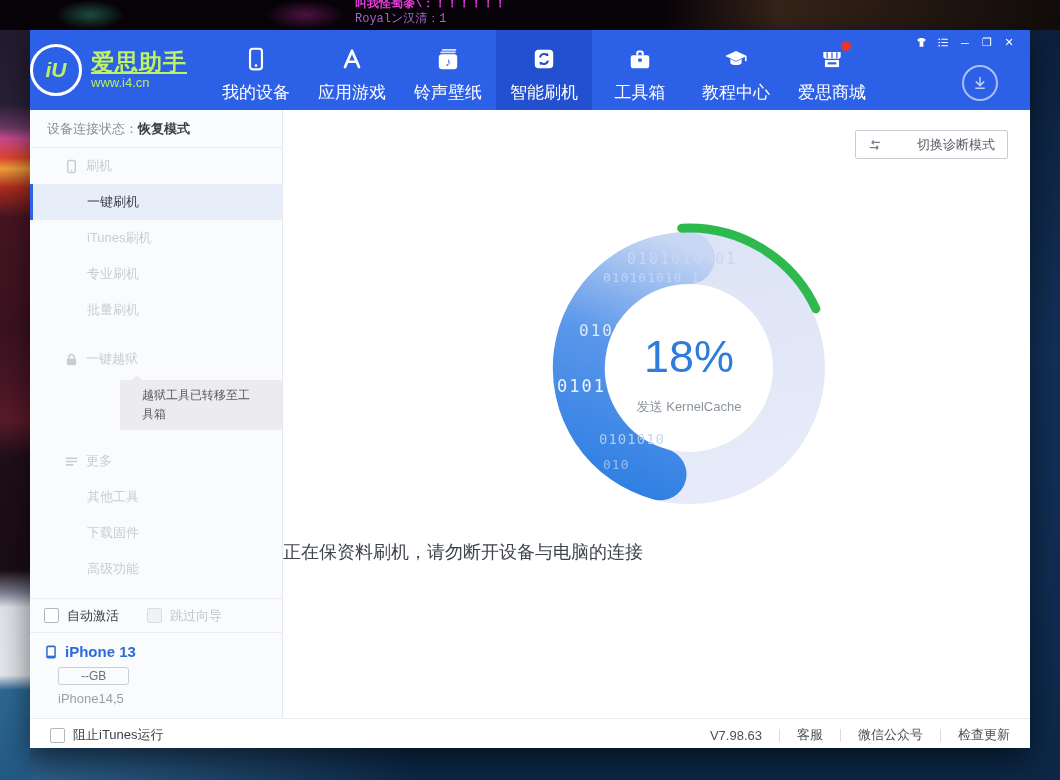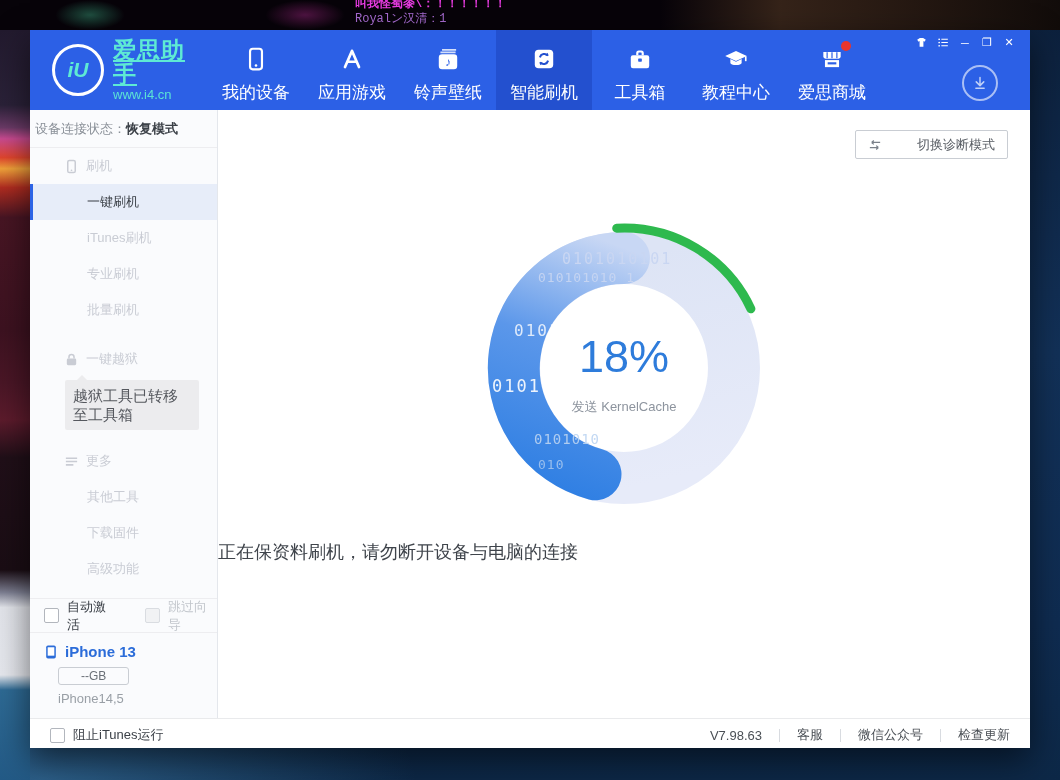--- a/index.html
+++ b/index.html
@@ -25,51 +25,51 @@
   .left-strip{position:absolute;left:0;top:30px;width:30px;height:750px;
     background:linear-gradient(180deg,
       #221a2e 0%,#2a2138 10%,#6a3a66 13%,#c84a90 14.5%,#e0452e 17%,#f0a23a 18.5%,
       #b02c20 21%,#471523 25%,#3d1220 40%,#4a1626 47%,#5c1b2c 52%,#200f18 57%,
       #1a0d14 72%,#7d7f92 75%,#e3e5eb 77%,#e6e8ee 86%,#2e6a94 88%,#235a86 100%);}
   
   .win{position:absolute;left:30px;top:30px;width:1000px;height:718px;background:#fff;
     box-shadow:0 12px 32px rgba(0,0,0,.55);}
   
   .nav{position:relative;height:80px;background:#2c60e6;display:flex;align-items:stretch;}
-  .logo{flex:0 0 178px;display:flex;align-items:center;padding-left:22px;box-sizing:border-box;color:#5eead4;}
+  .logo{flex:0 0 178px;display:flex;align-items:center;box-sizing:border-box;color:#bef264;}
   .logo-mark{width:46px;height:46px;border:3px solid #fff;border-radius:50%;display:flex;
     align-items:center;justify-content:center;font-weight:bold;font-style:italic;font-size:21px;flex:0 0 auto;}
   .logo-txt{margin-left:9px;line-height:1.05;}
   .logo-title{font-size:23px;font-weight:bold;letter-spacing:1px;text-decoration:underline;}
   .logo-sub{font-size:13px;margin-top:2px;opacity:.95;}
   .nav-items{display:flex;}
   .nav-item{width:96px;display:flex;flex-direction:column;align-items:center;justify-content:flex-start;
     padding-top:15px;box-sizing:border-box;color:#fff;cursor:pointer;position:relative;}
   .nav-item.active{background:#2350cf;}
   .nav-item .nicon{height:28px;display:flex;align-items:center;justify-content:center;}
   .nav-item .nlabel{font-size:17px;margin-top:8px;}
   .nav-badge{position:absolute;left:57px;top:11px;width:10px;height:10px;border-radius:50%;background:#e8352c;}
   .win-controls{position:absolute;top:4px;right:10px;display:flex;align-items:center;}
   .wc{width:22px;height:17px;display:flex;align-items:center;justify-content:center;color:#fff;
     font-size:11px;cursor:pointer;}
   .download-btn{position:absolute;right:32px;top:35px;width:36px;height:36px;border:2px solid rgba(255,255,255,.6);
     border-radius:50%;box-sizing:border-box;display:flex;align-items:center;justify-content:center;cursor:pointer;}
   
   .body{display:flex;height:608px;}
   .sidebar{flex:0 0 188px;background:#fafbfd;border-right:1px solid #e4e7ec;position:relative;box-sizing:border-box;}
-  .sb-status{height:37px;display:flex;align-items:center;padding-left:5px;border-bottom:1px solid #ededf0;font-size:13px;}
+  .sb-status{height:37px;display:flex;align-items:center;padding-left:17px;border-bottom:1px solid #ededf0;font-size:13px;}
   .sb-status .lab{color:#8a9098;}
   .sb-status .val{color:#3c4148;font-weight:bold;}
   .sb-row{height:36px;display:flex;align-items:center;font-size:13px;color:#c9ccd4;}
   .sb-row .sicon{width:16px;margin-left:33px;margin-right:7px;display:flex;align-items:center;justify-content:center;}
   .sb-sub{padding-left:57px;}
   .sb-sub.sel{background:#e7edf9;color:#3a3f46;position:relative;cursor:pointer;}
   .sb-sub.sel::before{content:"";position:absolute;left:0;top:0;width:3px;height:100%;background:#2d64e5;}
-  .sb-note{margin:3px 0 0 35px;width:118px;background:#ececee;color:#55585e;font-size:15px;line-height:19px;
-    padding:6px 8px;border-radius:2px;position:relative;}
+  .sb-note{margin:3px 0 0 90px;width:118px;background:#ececee;color:#55585e;font-size:12px;line-height:19px;
+    padding:6px 22px;border-radius:2px;position:relative;}
   .sb-note::before{content:"";position:absolute;left:12px;top:-5px;border-left:5px solid transparent;
     border-right:5px solid transparent;border-bottom:5px solid #ececee;}
   .sb-gap{height:13px;}
   .sb-bottom{position:absolute;left:0;right:0;bottom:0;}
   .sb-checkrow{border-top:1px solid #ededf0;border-bottom:1px solid #ededf0;height:33px;display:flex;
     align-items:center;padding-left:14px;font-size:13px;}
   .cb{width:13px;height:13px;border:1px solid #b2b6bd;border-radius:2px;background:#fff;display:inline-block;
     flex:0 0 auto;cursor:pointer;}
   .cb.disabled{border-color:#d9dce1;background:#f1f2f4;}
   .cb-lab{margin-left:8px;color:#3c4148;}

